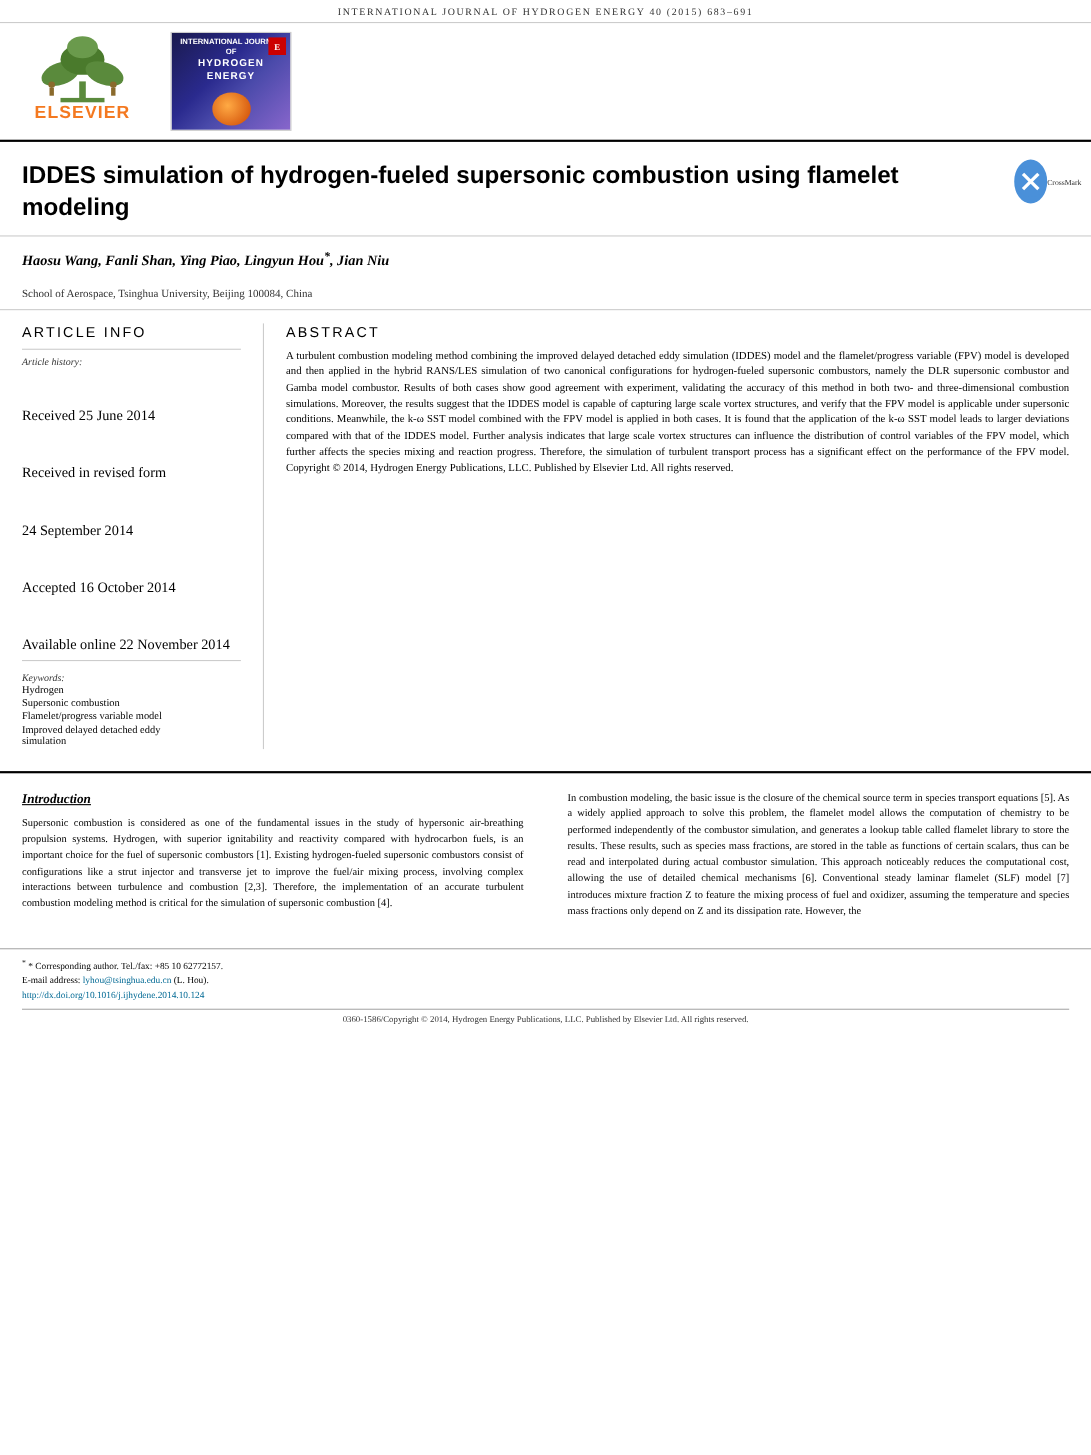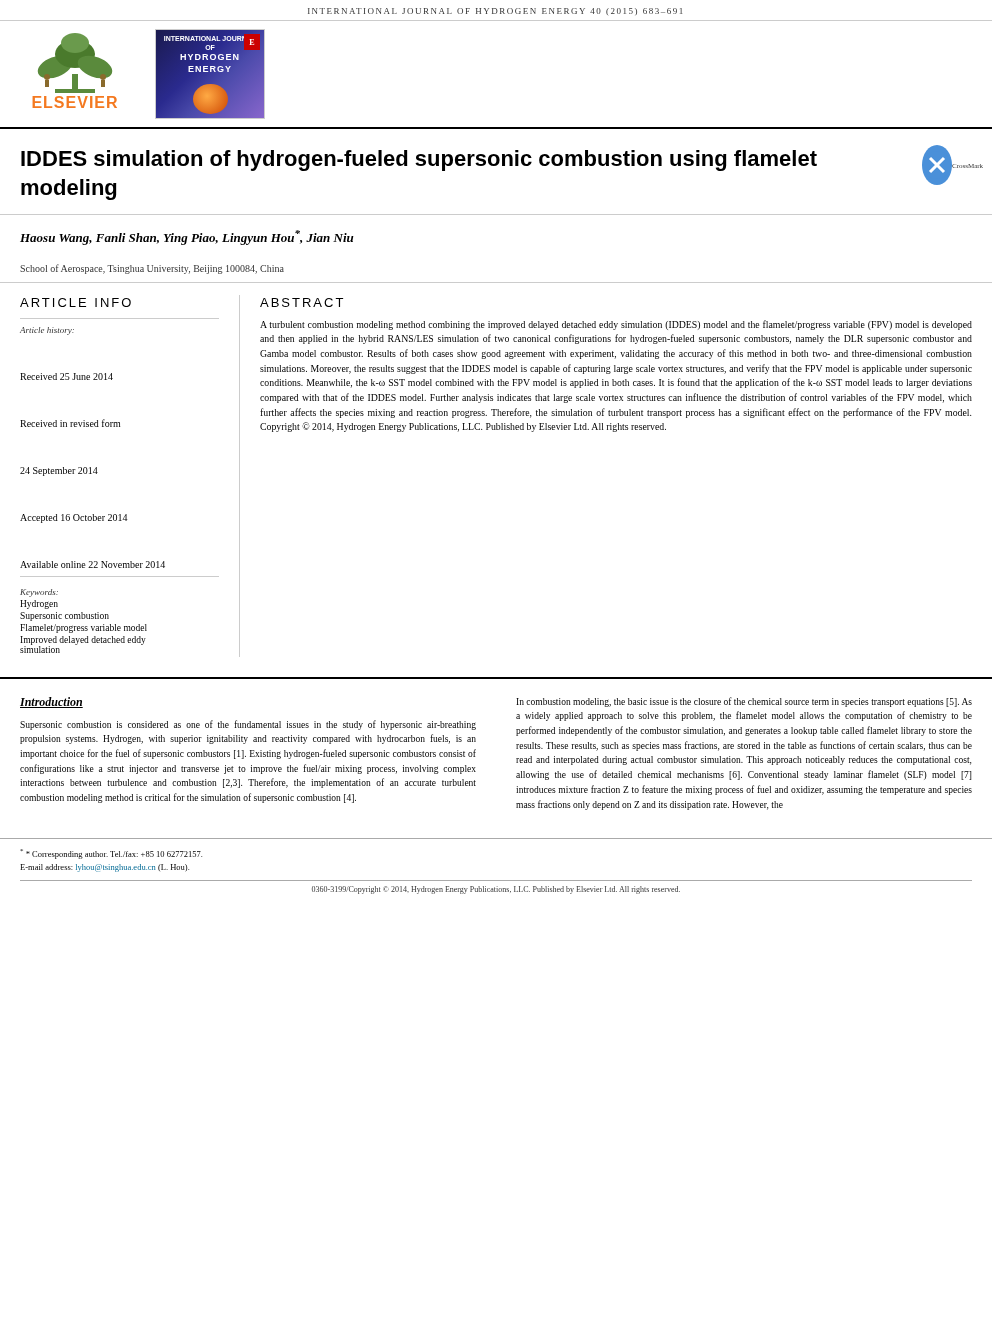--- a/index.html
+++ b/index.html
@@ -202,21 +202,21 @@
     .article-info-group {
       margin-bottom: 6px;
     }
     .article-info-label {
       font-size: 9px;
       font-style: italic;
       color: #333;
       margin-bottom: 2px;
     }
     .article-info-value {
-      font-size: 10px;
+      font-size: 13px;
       margin-top: 36px;
     }
     .keywords-section {
       margin-top: 10px;
     }
     .keyword-item {
       font-size: 9.5px;
       margin-bottom: 2px;
     }
 
@@ -431,16 +431,19 @@
   </div>
 </div>
 
 <div class="footer-section">
   <div class="footer-note">
     <sup>*</sup> <span>* Corresponding author. Tel./fax: +85 10 62772157.</span>
   </div>
   <div class="footer-note">
     E-mail address: <a class="footer-link" href="#">lyhou@tsinghua.edu.cn</a> (L. Hou).
   </div>
+  <div class="footer-doi">
+    <a class="footer-link" href="#">http://dx.doi.org/10.1016/j.ijhydene.2014.10.124</a>
+  </div>
   <div class="footer-bottom-bar">
-    <span>0360-3199/Copyright © 2014, Hydrogen Energy Publications, LLC. Published by Elsevier Ltd. All rights reserved.</span>
+    <span>0360-1586/Copyright © 2014, Hydrogen Energy Publications, LLC. Published by Elsevier Ltd. All rights reserved.</span>
   </div>
 </div>
 
 </body></html>

